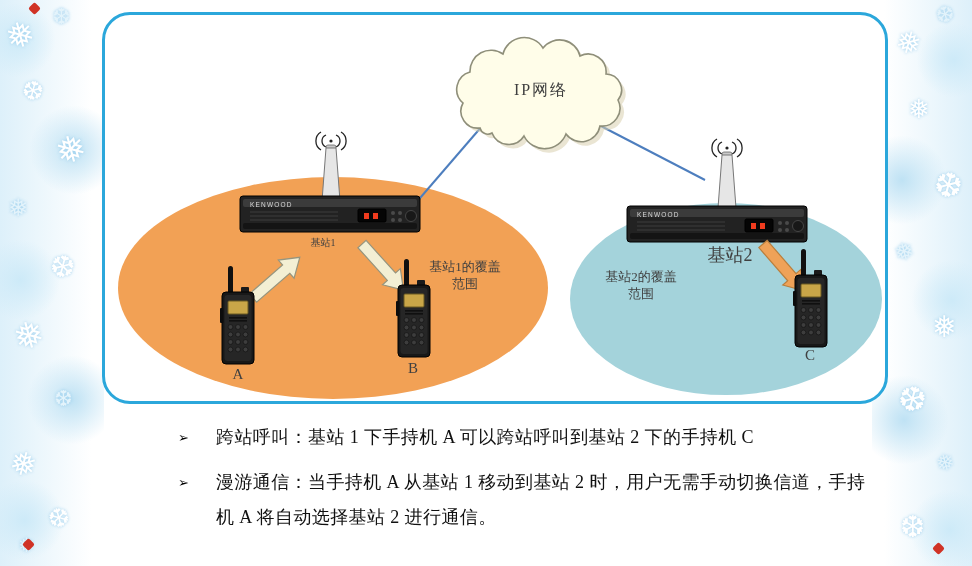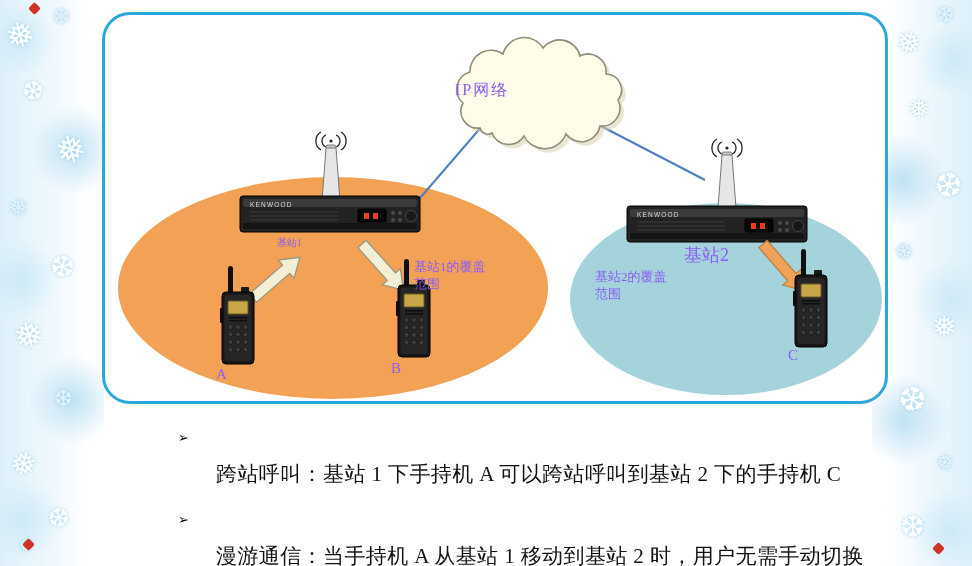--- a/index.html
+++ b/index.html
@@ -23,36 +23,36 @@
     linear-gradient(to left,#ddf0fa 0%,#ffffff 88%);}
   .sf{position:absolute;line-height:1;color:#fff;text-shadow:0 0 3px rgba(140,200,235,.9);
       font-family:"DejaVu Sans", sans-serif;pointer-events:none;}
   .berry{position:absolute;width:9px;height:9px;background:#d03326;transform:rotate(45deg);
          border-radius:2px;pointer-events:none;}
   
   .panel{position:absolute;left:102px;top:12px;width:786px;height:392px;background:#ffffff;
          border:3px solid #2BA7DB;border-radius:28px;box-sizing:border-box;}
   .diagram{position:absolute;left:0;top:0;}
   
-  .label{position:absolute;color:#8b5cf6;}
+  .label{position:absolute;text-align:center;color:#404040;}
   .lab-ip{left:455px;top:80px;width:172px;font-size:16px;letter-spacing:2px;}
   .lab-st1{left:277px;top:236px;width:92px;font-size:10px;}
   .lab-st2{left:684px;top:243px;width:92px;font-size:18px;}
   .cov{font-size:13px;line-height:17px;}
   .cov1{left:414px;top:258px;width:102px;}
   .cov2{left:595px;top:268px;width:92px;}
   .lab-a{left:216px;top:366px;width:44px;font-size:15px;}
   .lab-b{left:391px;top:360px;width:44px;font-size:15px;}
   .lab-c{left:788px;top:347px;width:44px;font-size:15px;}
   
   .notes{position:absolute;left:178px;top:420px;width:700px;}
   .note{display:flex;align-items:flex-start;margin-bottom:10px;}
   .bullet{flex:0 0 38px;font-size:13px;line-height:35px;color:#000;
           font-family:"DejaVu Sans", sans-serif;}
-  .note-text{font-size:21px;line-height:35px;letter-spacing:0.4px;max-width:652px;margin-top:37px;}
+  .note-text{font-size:18px;line-height:35px;letter-spacing:0.4px;max-width:652px;}
 </style>
 </head>
 <body>
 
 <div class="stage">
 
   <div class="edge edge-left"></div>
   <div class="edge edge-right"></div>
   <div id="deco-layer">
       <span class="sf" style="left: 6px; top: 18px; font-size: 34px; color: rgb(255, 255, 255); transform: rotate(-15deg);">❅</span>

